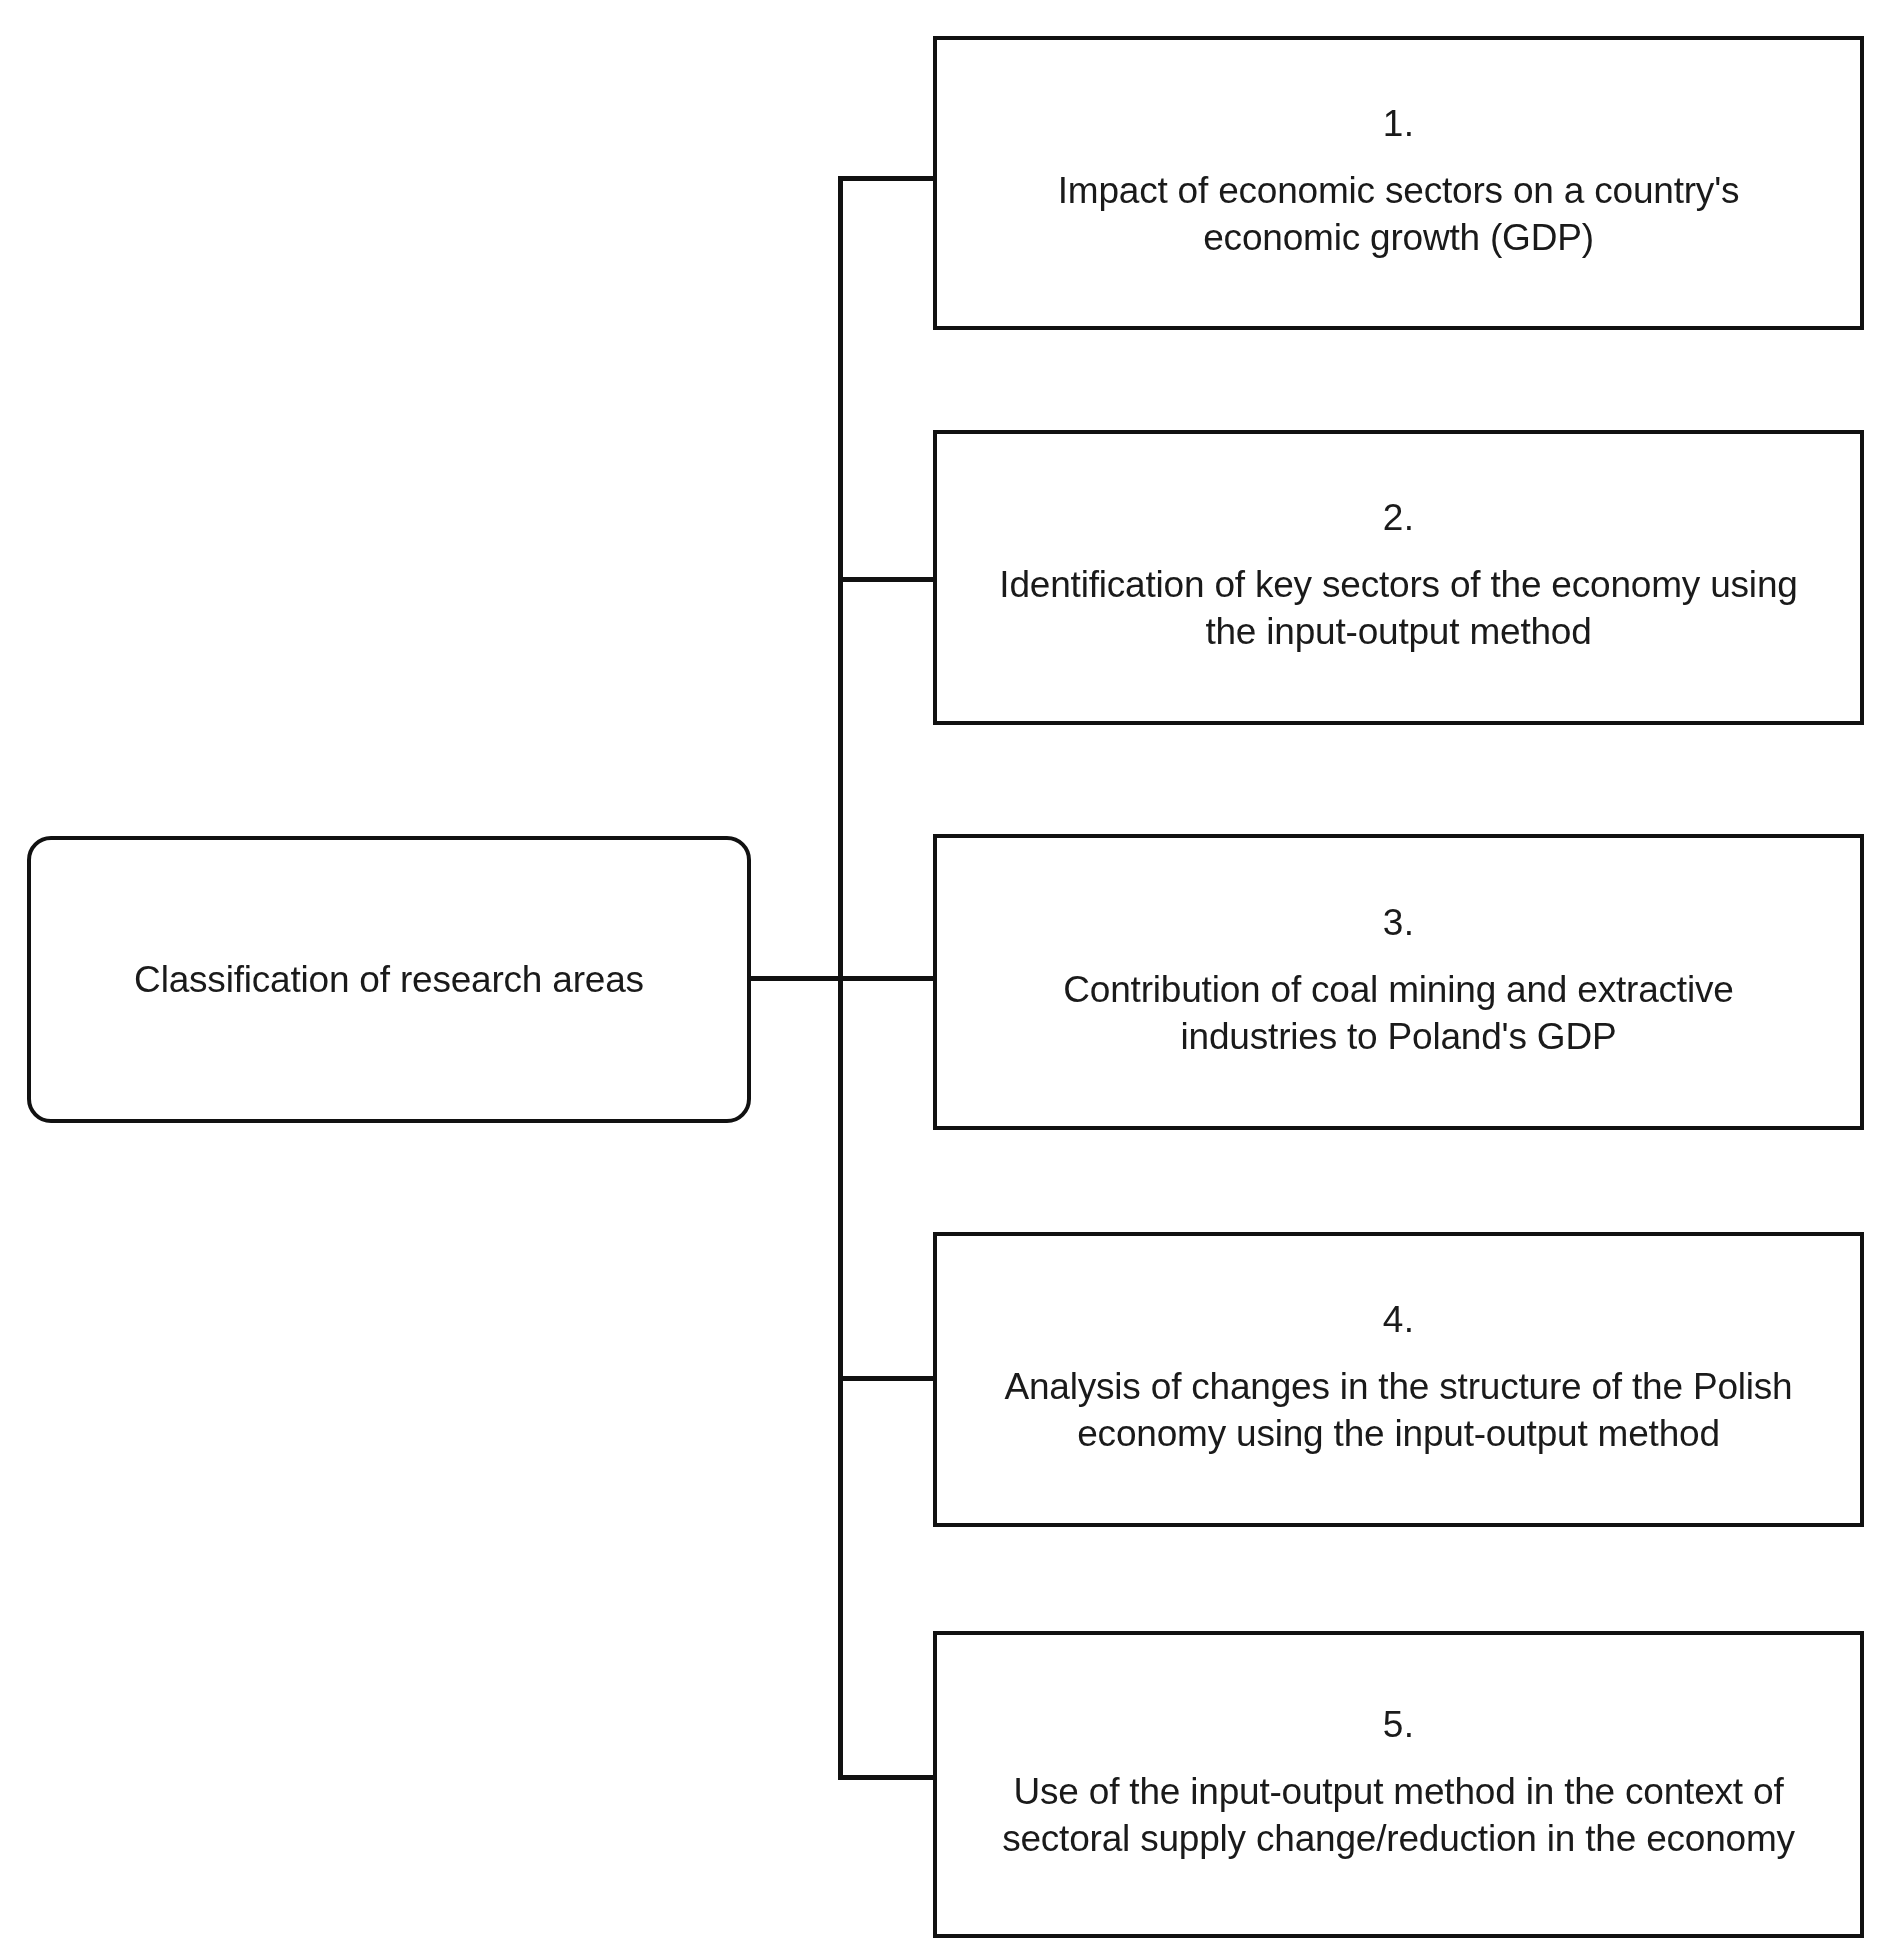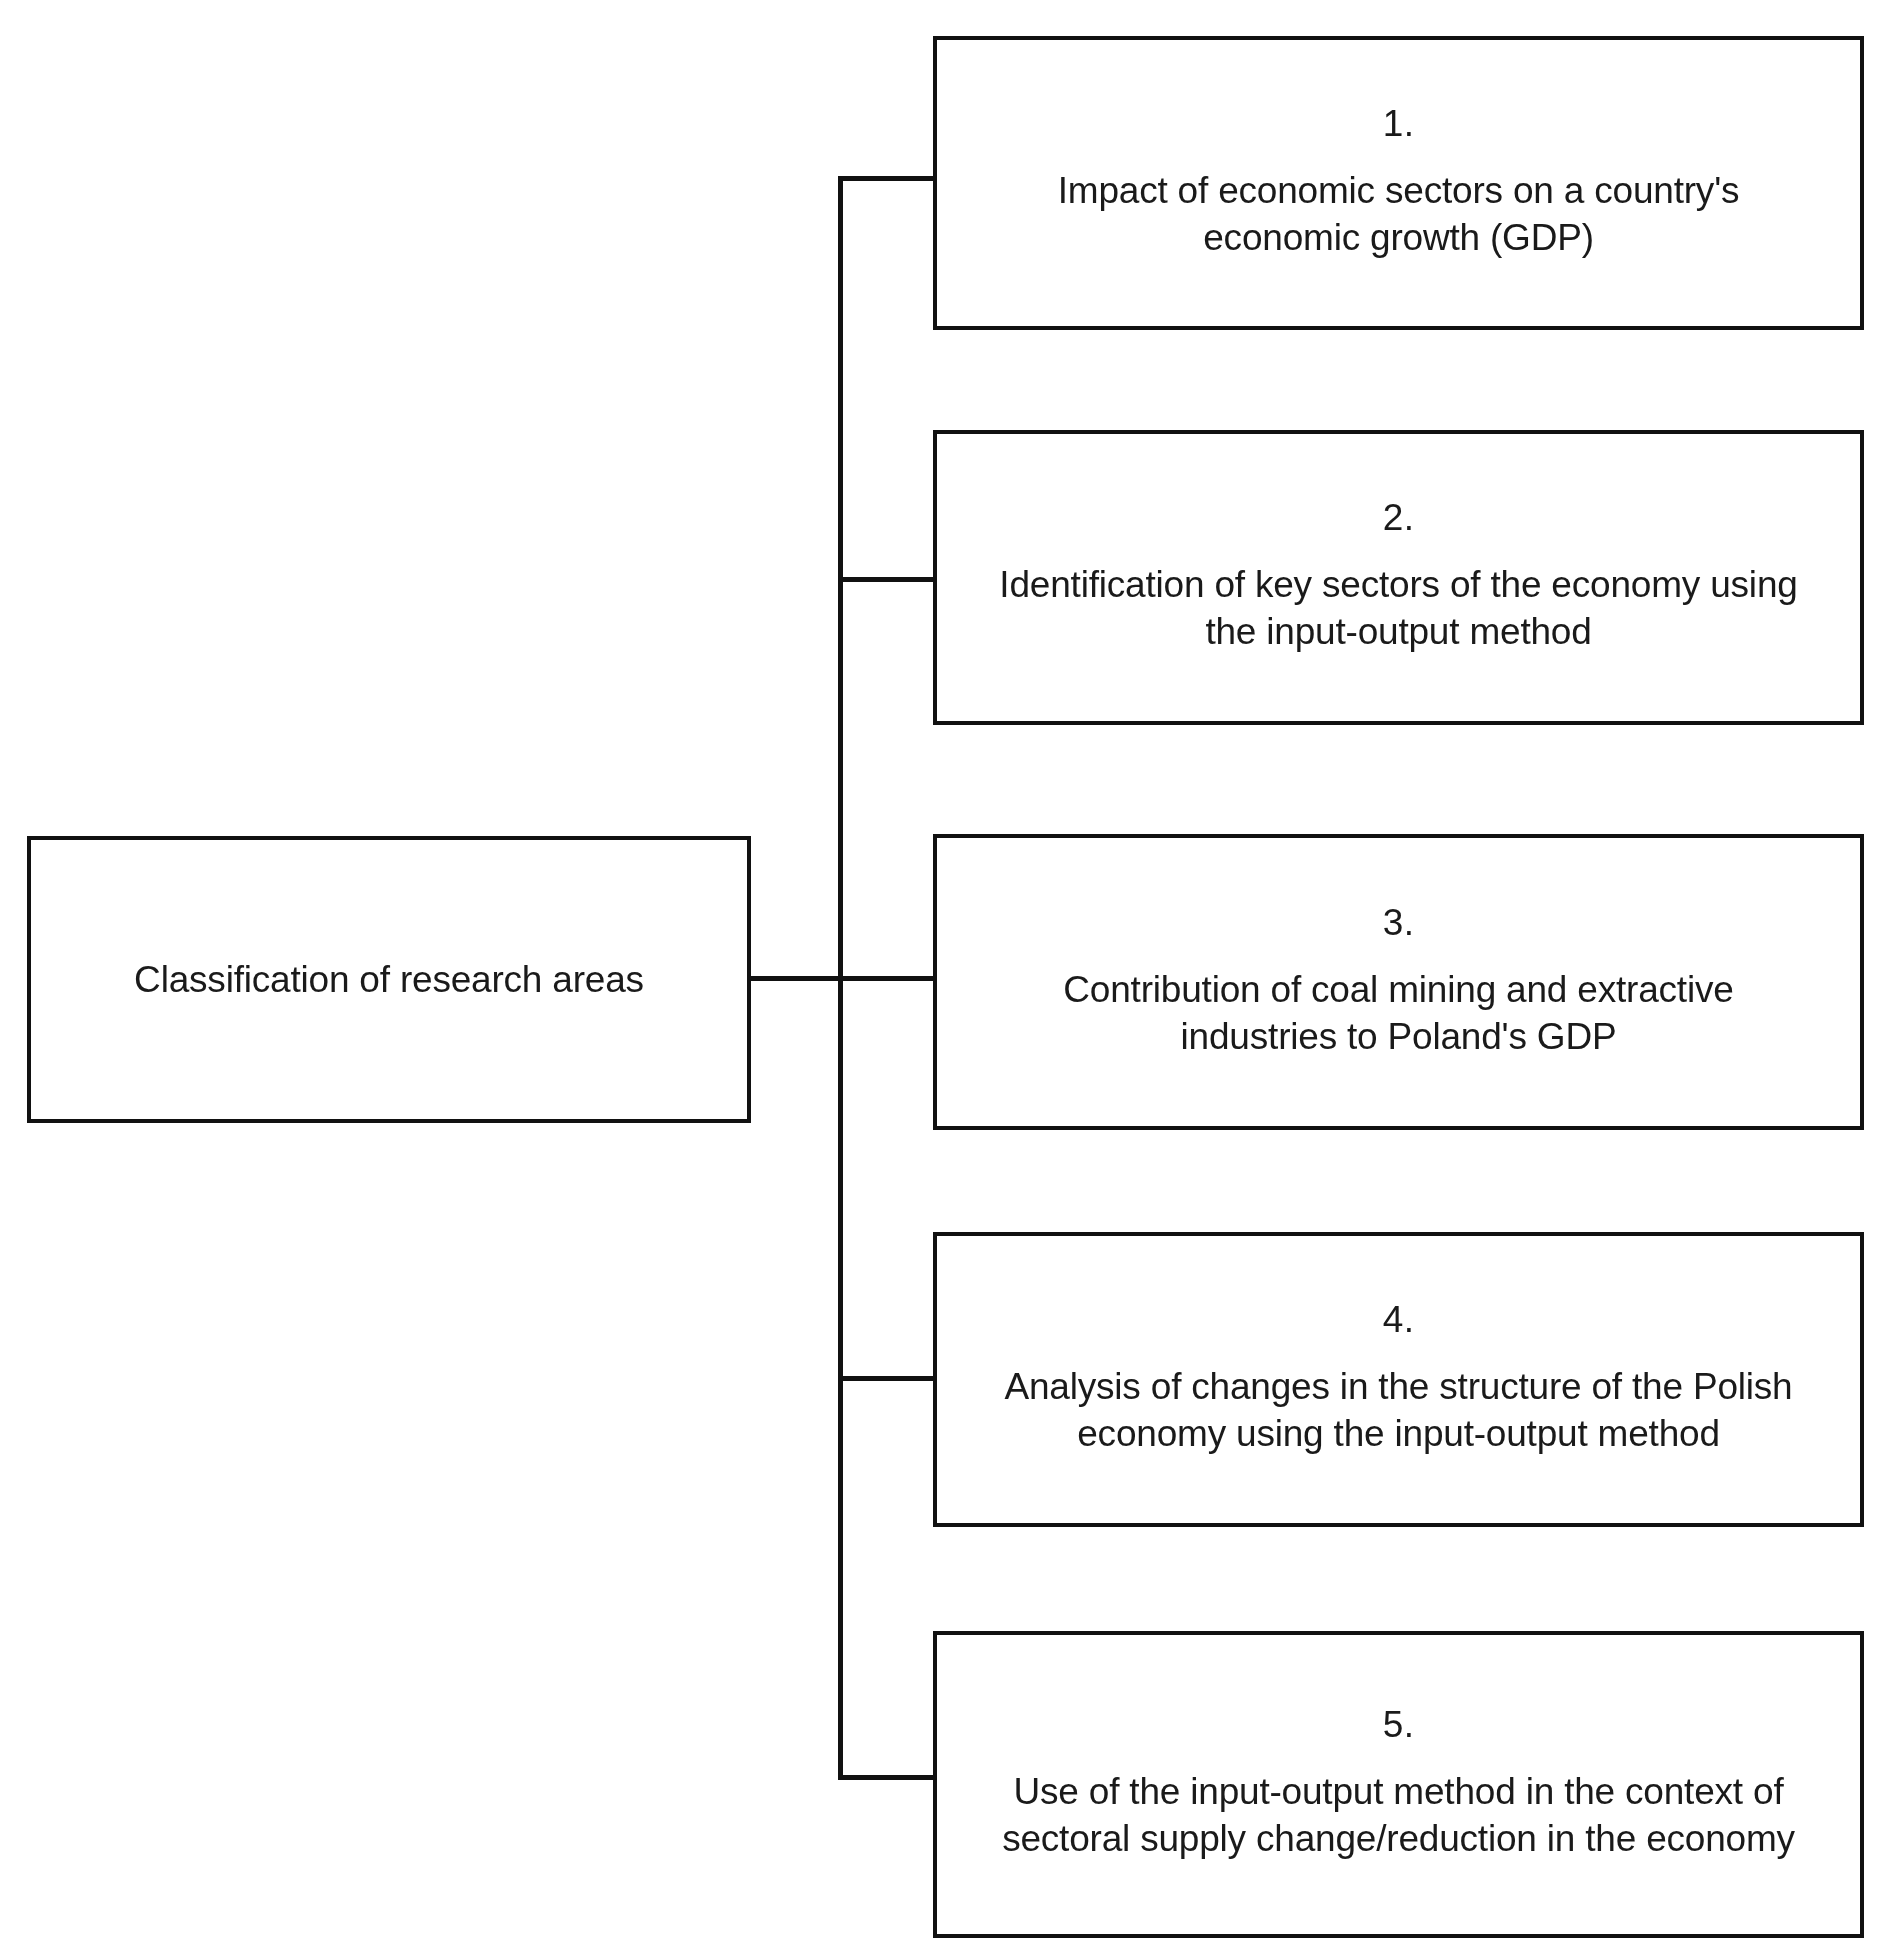--- a/index.html
+++ b/index.html
@@ -46,20 +46,21 @@
     white-space: pre-line;
     width: 108%;
   }
 
   
   #root-node {
     left: 27px;
     top: 836px;
     width: 724px;
     height: 287px;
+    border-radius: 24px;
   }
   #root-node .label {
     font-size: 37px;
     width: 100%;
     white-space: normal;
   }
 
   
   #node-1 { left: 933px; top: 36px;   width: 931px; height: 294px; }
   #node-2 { left: 933px; top: 430px;  width: 931px; height: 295px; }

